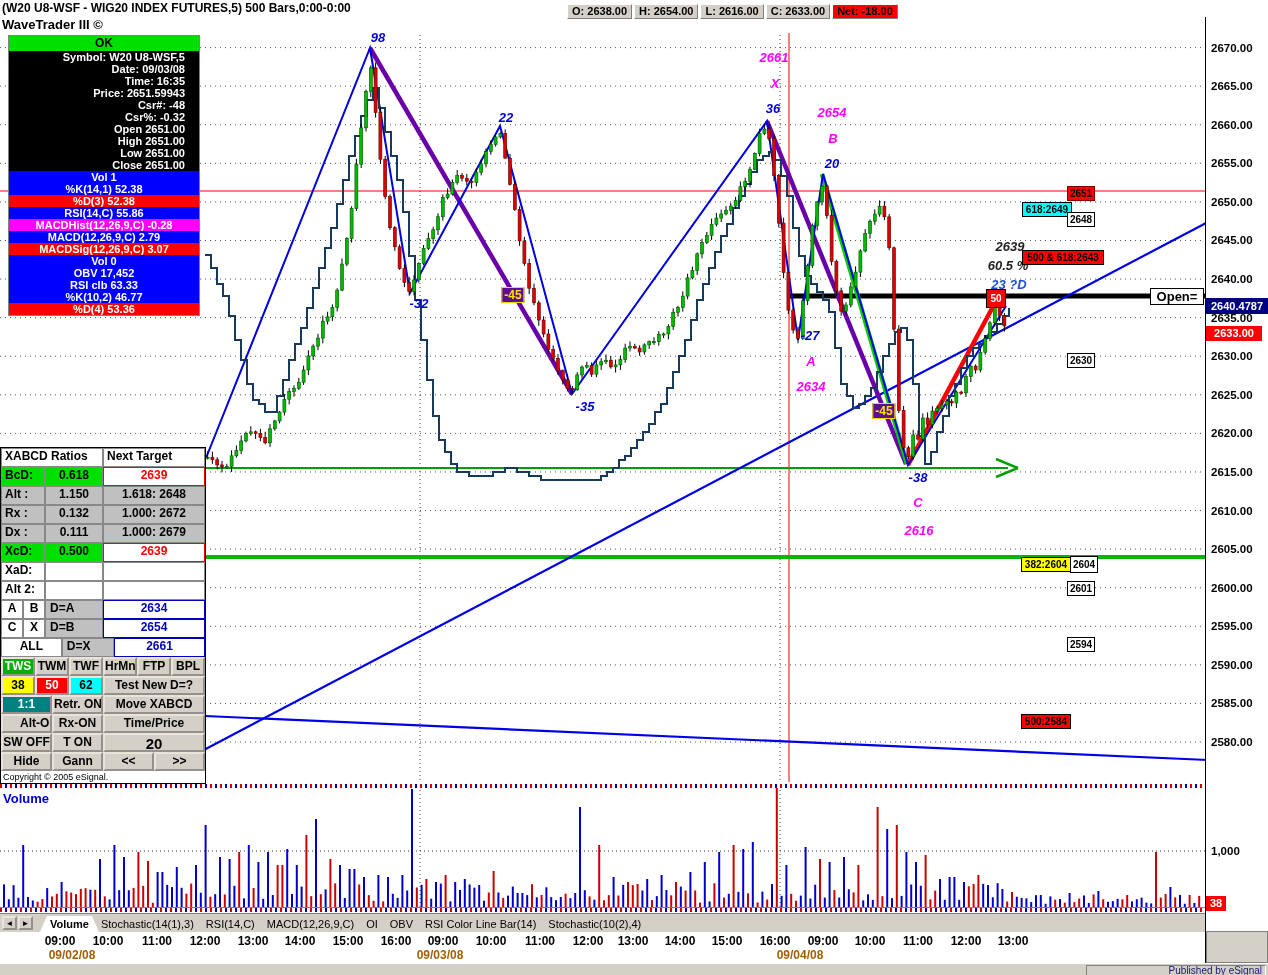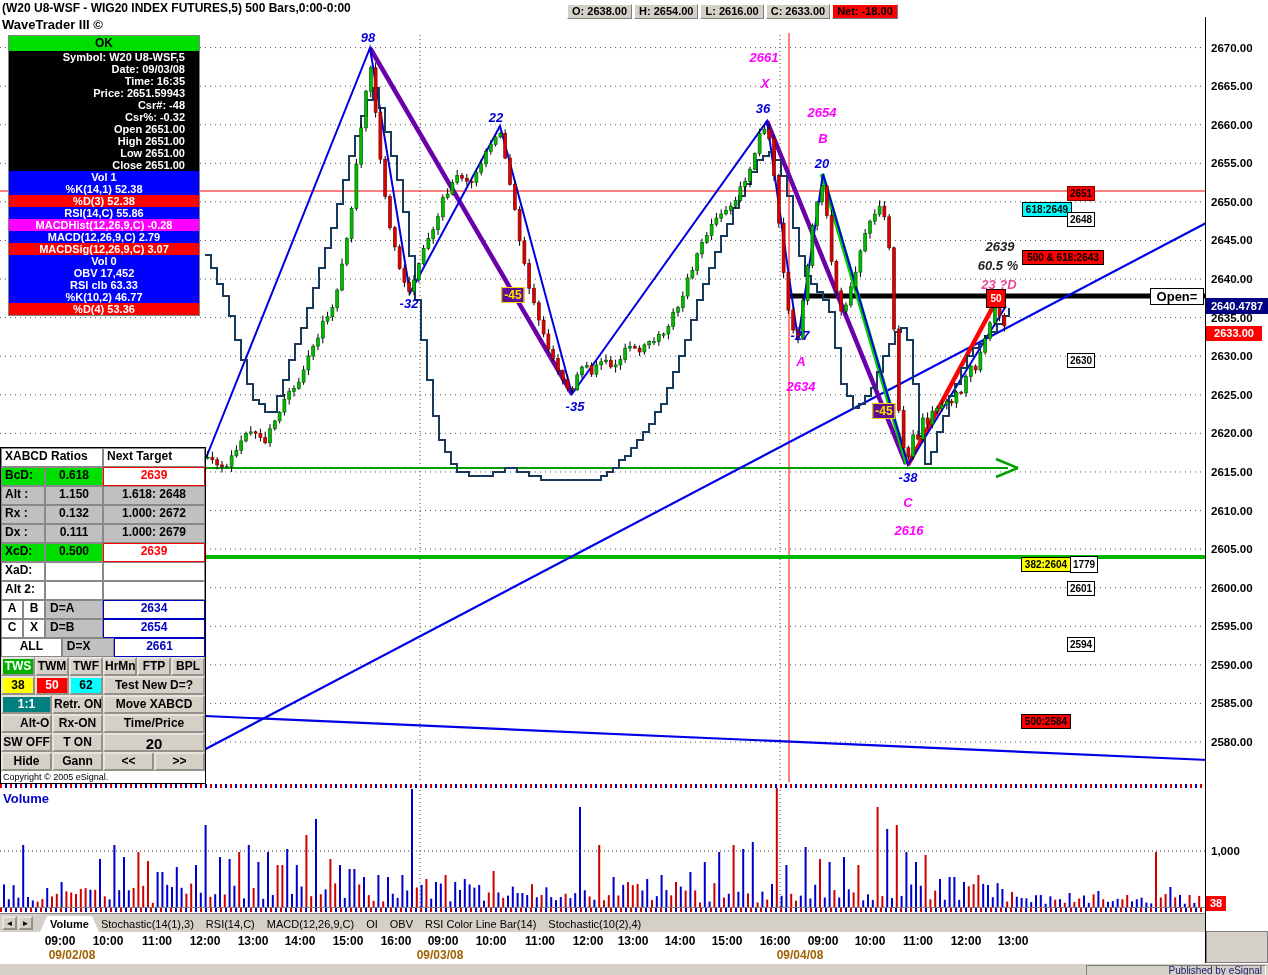--- a/index.html
+++ b/index.html
@@ -13,21 +13,21 @@
            font:bold 11px "Liberation Sans",sans-serif;color:#000;text-align:center;line-height:13px;white-space:nowrap;padding:0 4px;}
   #watermark{left:2px;top:17px;font:bold 13px "Liberation Sans",sans-serif;color:#000;z-index:6;}
   
   svg{position:absolute;left:0;overflow:visible;}
   #pricesvg{top:33px;z-index:1;}
   #volsvg{top:789px;z-index:1;}
   .tickstrip{left:0;width:1206px;height:4px;z-index:2;
      background:repeating-linear-gradient(90deg,#d00000 0 2px,#fff 2px 5px,#0000c0 5px 7px,#fff 7px 10px);}
   
   #overlay{left:0;top:0;width:1268px;height:975px;pointer-events:none;z-index:3;}
-  .ann{position:absolute;font:italic bold 13px "Liberation Sans",sans-serif;transform:translate(-50%,-50%);white-space:nowrap;}
+  .ann{position:absolute;font:italic bold 13px "Liberation Sans",sans-serif;transform:translate(-50%,-50%);white-space:nowrap;margin-left:10px;}
   .annbox{position:absolute;transform:translate(-50%,-50%);background:#5A1090;border:1px solid #FFD400;color:#FFE000;
           font:bold 12px "Liberation Sans",sans-serif;padding:0 2px;line-height:14px;}
   .fbox{position:absolute;font:bold 10px "Liberation Sans",sans-serif;text-align:center;white-space:nowrap;box-sizing:border-box;}
   
   #axis{left:1205px;top:0;width:63px;height:975px;background:#FFF;border-left:1px solid #000;z-index:4;box-sizing:border-box;}
   .axlabel{position:absolute;left:5px;font:bold 11.5px "Liberation Sans",sans-serif;color:#000;transform:translateY(-50%);}
   .axbadge{position:absolute;font:bold 11px "Liberation Sans",sans-serif;text-align:center;box-sizing:border-box;}
   
   #infopanel{left:8px;top:35px;width:190px;background:#000;border:1px solid #808080;z-index:5;}
   #okhdr{height:15px;background:#00E000;color:#000;font:bold 12px "Liberation Sans",sans-serif;text-align:center;line-height:15px;}
@@ -788,32 +788,32 @@
       <div class="ann" style="left: 823px; top: 138px; color: rgb(255, 0, 255);">B</div>
       <div class="ann" style="left: 822px; top: 163px; color: rgb(0, 0, 216);">20</div>
       <div class="ann" style="left: 800px; top: 335px; color: rgb(0, 0, 216);">-27</div>
       <div class="ann" style="left: 801px; top: 361px; color: rgb(255, 0, 255);">A</div>
       <div class="ann" style="left: 801px; top: 386px; color: rgb(255, 0, 255);">2634</div>
       <div class="ann" style="left: 908px; top: 477px; color: rgb(0, 0, 216);">-38</div>
       <div class="ann" style="left: 908px; top: 502px; color: rgb(255, 0, 255);">C</div>
       <div class="ann" style="left: 909px; top: 530px; color: rgb(255, 0, 255);">2616</div>
       <div class="ann" style="left: 1000px; top: 246px; color: rgb(34, 34, 34);">2639</div>
       <div class="ann" style="left: 998px; top: 265px; color: rgb(34, 34, 34);">60.5 %</div>
-      <div class="ann" style="left: 999px; top: 284px; color: #ec4899;">23 ?D</div>
+      <div class="ann" style="left: 999px; top: 284px; color: #1d4ed8;">23 ?D</div>
       <div class="annbox" style="left: 513px; top: 295px;">-45</div>
       <div class="annbox" style="left: 884px; top: 411px;">-45</div>
       <div class="fbox" style="position: absolute; left: 1067px; top: 186px; width: 28px; height: 15px; background: rgb(255, 0, 0); color: rgb(0, 0, 0); border: 1px solid rgb(128, 0, 0); line-height: 13px; font-size: 10px;">2651</div>
       <div class="fbox" style="position: absolute; left: 1022px; top: 202px; width: 50px; height: 15px; background: rgb(0, 255, 255); color: rgb(0, 0, 0); border: 1px solid rgb(0, 0, 0); line-height: 13px; font-size: 10px;">618:2649</div>
       <div class="fbox" style="position: absolute; left: 1067px; top: 212px; width: 28px; height: 15px; background: rgb(255, 255, 255); color: rgb(0, 0, 0); border: 1px solid rgb(0, 0, 0); line-height: 13px; font-size: 10px;">2648</div>
       <div class="fbox" style="position: absolute; left: 1022px; top: 250px; width: 82px; height: 15px; background: rgb(255, 0, 0); color: rgb(0, 0, 0); border: 1px solid rgb(0, 0, 0); line-height: 13px; font-size: 10px;">500 &amp; 618:2643</div>
       <div class="fbox" style="position: absolute; left: 986px; top: 289px; width: 20px; height: 19px; background: rgb(255, 0, 0); color: rgb(255, 255, 255); border: 1px solid rgb(0, 0, 0); line-height: 17px; font-size: 10px;">50</div>
       <div class="fbox" style="position: absolute; left: 1150px; top: 288px; width: 54px; height: 17px; background: rgb(255, 255, 255); color: rgb(0, 0, 0); border: 1px solid rgb(0, 0, 0); line-height: 15px; font-size: 13px;">Open=</div>
       <div class="fbox" style="position: absolute; left: 1067px; top: 353px; width: 28px; height: 15px; background: rgb(255, 255, 255); color: rgb(0, 0, 0); border: 1px solid rgb(0, 0, 0); line-height: 13px; font-size: 10px;">2630</div>
       <div class="fbox" style="position: absolute; left: 1021px; top: 557px; width: 50px; height: 15px; background: rgb(255, 255, 0); color: rgb(0, 0, 0); border: 1px solid rgb(0, 0, 0); line-height: 13px; font-size: 10px;">382:2604</div>
-      <div class="fbox" style="position: absolute; left: 1070px; top: 556px; width: 28px; height: 17px; background: rgb(255, 255, 255); color: rgb(0, 0, 0); border: 1px solid rgb(0, 0, 0); line-height: 15px; font-size: 10px;">1779</div>
+      <div class="fbox" style="position: absolute; left: 1070px; top: 556px; width: 28px; height: 17px; background: rgb(255, 255, 255); color: rgb(0, 0, 0); border: 1px solid rgb(0, 0, 0); line-height: 15px; font-size: 10px;">2604</div>
       <div class="fbox" style="position: absolute; left: 1067px; top: 581px; width: 28px; height: 15px; background: rgb(255, 255, 255); color: rgb(0, 0, 0); border: 1px solid rgb(0, 0, 0); line-height: 13px; font-size: 10px;">2601</div>
       <div class="fbox" style="position: absolute; left: 1067px; top: 637px; width: 28px; height: 15px; background: rgb(255, 255, 255); color: rgb(0, 0, 0); border: 1px solid rgb(0, 0, 0); line-height: 13px; font-size: 10px;">2594</div>
       <div class="fbox" style="position: absolute; left: 1021px; top: 714px; width: 50px; height: 15px; background: rgb(255, 0, 0); color: rgb(0, 0, 0); border: 1px solid rgb(0, 0, 0); line-height: 13px; font-size: 10px;">500:2584</div>
     </div>
 
   <div class="abs" id="axis">
       <div class="axlabel" style="position: absolute; top: 9px; left: 5px;">2675.00</div>
       <div class="axlabel" style="position: absolute; top: 47.58px; left: 5px;">2670.00</div>
       <div class="axlabel" style="position: absolute; top: 86.16px; left: 5px;">2665.00</div>
       <div class="axlabel" style="position: absolute; top: 124.74px; left: 5px;">2660.00</div>

